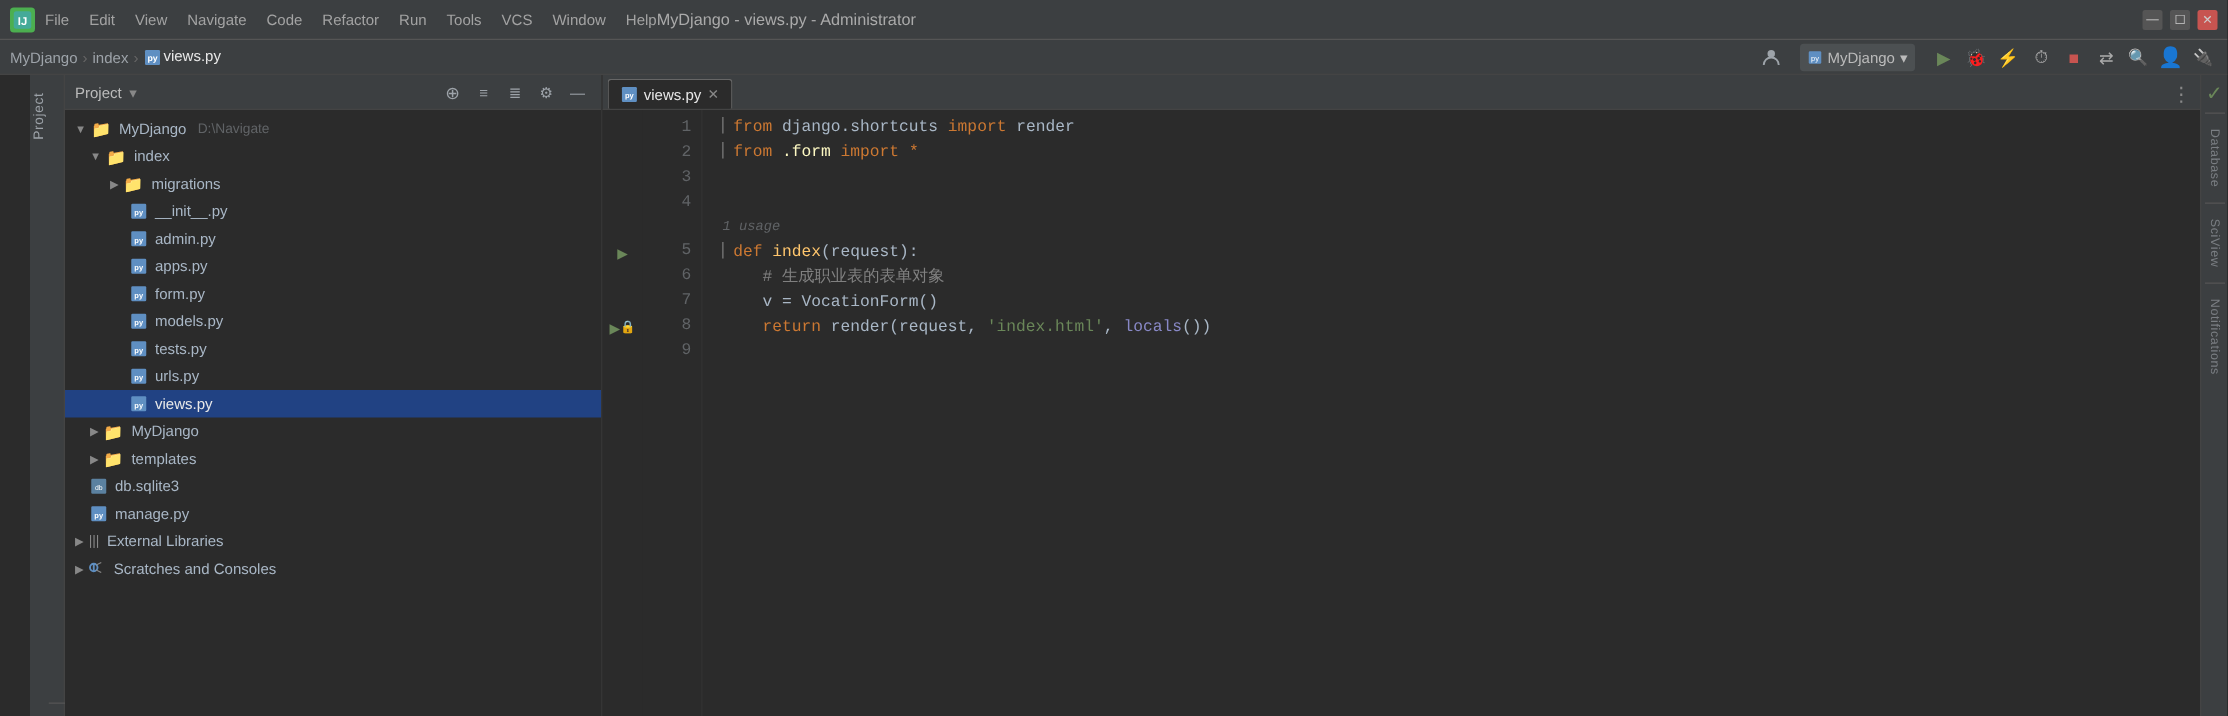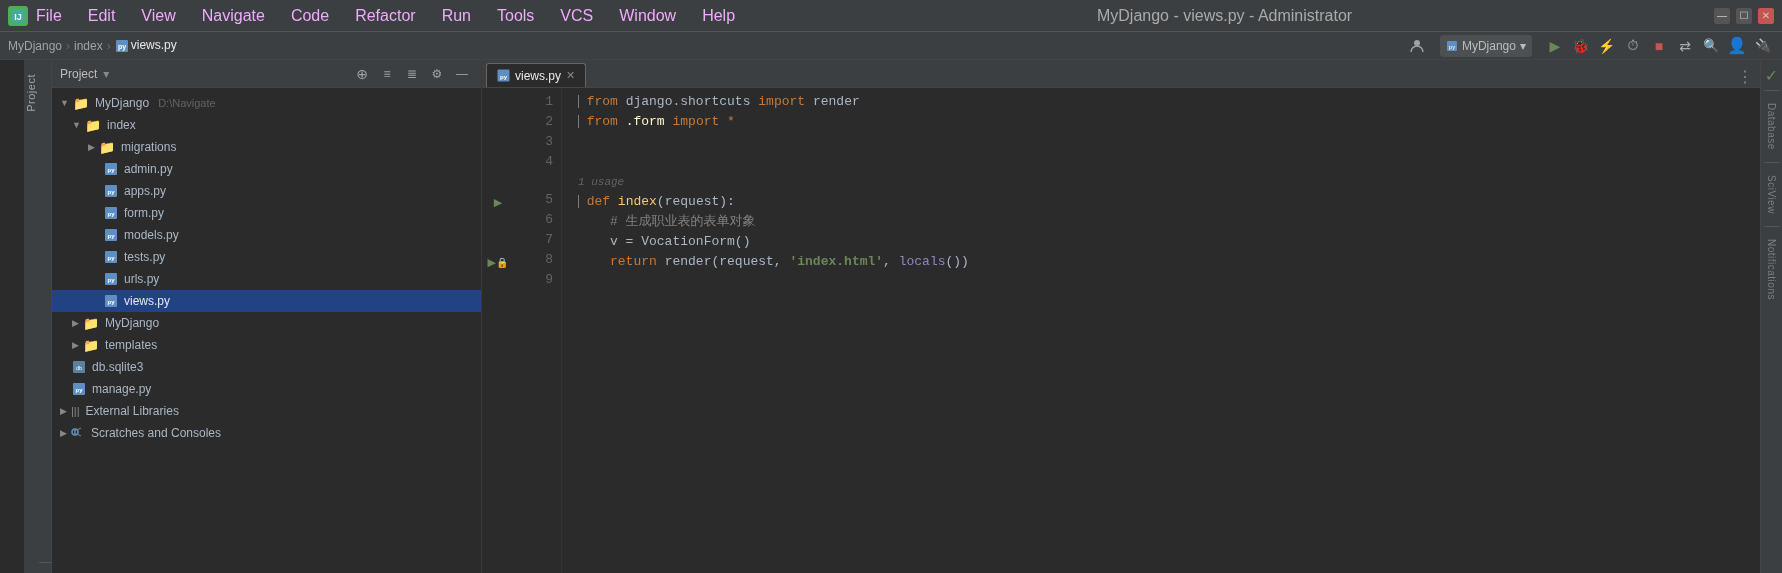--- a/index.html
+++ b/index.html
@@ -29,31 +29,31 @@
       width: 20px; height: 20px;
       background: #4CAF50;
       border-radius: 3px;
       margin-right: 8px;
       display: flex; align-items: center; justify-content: center;
       font-size: 10px; color: white; font-weight: bold;
       flex-shrink: 0;
     }
     .titlebar-menu {
       display: flex;
-      gap: 26px;
-      font-size: 16px;
-      color: #f0abfc;
+      gap: 16px;
+      font-size: 12px;
+      color: #a3a3a3;
     }
     .titlebar-menu span {
       cursor: pointer;
     }
     .titlebar-title {
       flex: 1;
-      text-align: center;
-      font-size: 16px;
+      text-align: left;
+      font-size: 13px;
       color: #aaa;
     }
     .titlebar-controls {
       display: flex;
       gap: 6px;
     }
     .titlebar-btn {
       width: 16px; height: 16px;
       background: #555;
       border-radius: 2px;
@@ -234,21 +234,21 @@
     }
     .code-line {
       white-space: pre;
       display: flex;
       align-items: center;
       min-height: 20px;
     }
     
     .kw { color: #cc7832; font-family: Liberation Mono, monospace; }
     .fn { color: #ffc66d; } 
-    .str { color: #6a8759; font-weight: bold; } 
+    .str { color: #6a8759; } 
     .cm { color: #808080; }
 
     
     .gutter-icons {
       width: 32px;
       background: #2b2b2b;
       padding-top: 4px;
       flex-shrink: 0;
       display: flex;
       flex-direction: column;
@@ -438,20 +438,27 @@
         <span style="font-size:13px;margin-right:3px;">📁</span>
         <span>index</span>
       </div>
 
       <div class="tree-item indent2">
         <span class="arrow">▶</span>
         <span style="font-size:13px;margin-right:3px;">📁</span>
         <span>migrations</span>
       </div>
 
+      <div class="tree-item indent3">
+        <svg width="14" height="14" viewBox="0 0 14 14" style="margin-right:3px;flex-shrink:0;">
+            <rect x="1" y="1" width="12" height="12" rx="1" fill="#5f8fc2"></rect>
+            <text x="7" y="10" text-anchor="middle" font-size="6" fill="white" font-weight="bold">py</text>
+          </svg>
+        <span>__init__.py</span>
+      </div>
 
       <div class="tree-item indent3">
         <svg width="14" height="14" viewBox="0 0 14 14" style="margin-right:3px;flex-shrink:0;">
             <rect x="1" y="1" width="12" height="12" rx="1" fill="#5f8fc2"></rect>
             <text x="7" y="10" text-anchor="middle" font-size="6" fill="white" font-weight="bold">py</text>
           </svg>
         <span>admin.py</span>
       </div>
 
       <div class="tree-item indent3">

